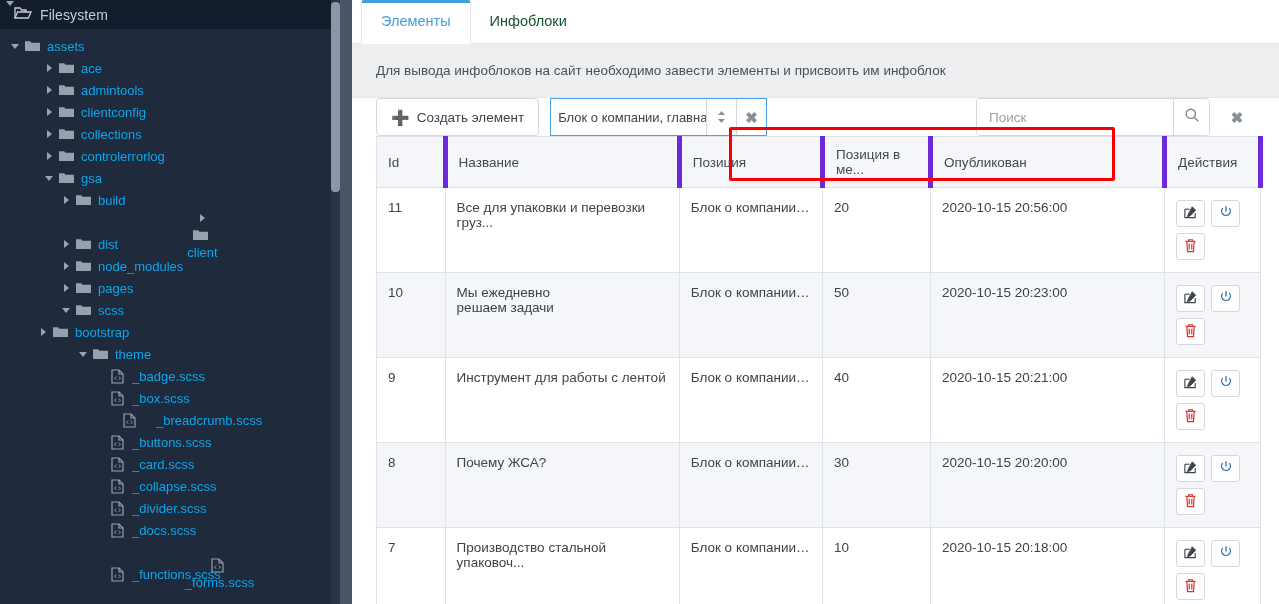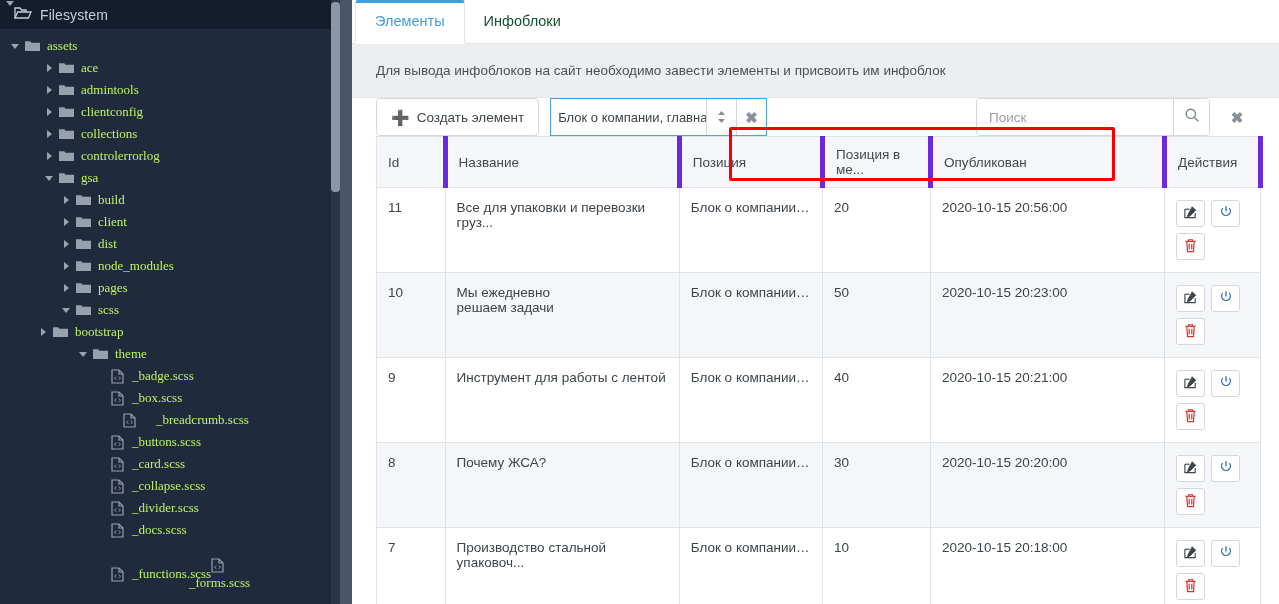--- a/index.html
+++ b/index.html
@@ -44,21 +44,21 @@
   }
   .tree-row .twisty {
     width: 14px; flex: 0 0 14px;
     display: flex; align-items: center; justify-content: center;
   }
   .tree-row .ficon {
     width: 20px; flex: 0 0 20px;
     display: flex; align-items: center; justify-content: center;
     margin-right: 5px;
   }
-  .tree-label { color: #bef264; font-family: Liberation Serif, serif; }
+  .tree-label { color: #0ea5e9; }
   .caret-down { width: 0; height: 0; border-left: 4px solid transparent; border-right: 4px solid transparent; border-top: 5px solid #9aa3b2; }
   .caret-right { width: 0; height: 0; border-top: 4px solid transparent; border-bottom: 4px solid transparent; border-left: 5px solid #9aa3b2; }
 
   
   #sb-track {
     position: absolute; top: 0; right: 12px;
     width: 9px; height: 604px;
     background: #29354a;
   }
   #sb-thumb {
@@ -78,21 +78,21 @@
     background: #ffffff;
     display: flex; flex-direction: column;
     position: relative;
     overflow: hidden;
   }
   .tabs {
     height: 52px;
     display: flex; align-items: flex-end;
     background: #ffffff;
     border-bottom: 1px solid #e2e5e9;
-    padding-left: 3px;
+    padding-left: 9px;
   }
   .tab {
     padding: 12px 19px 14px 19px;
     font-size: 14.5px;
     color: #14532d;
     cursor: pointer;
     position: relative;
     background: transparent;
   }
   .tab.active {
@@ -369,21 +369,21 @@
           <span class="twisty">
             <span class="caret-right"></span>
           </span>
           <span class="ficon">
             <svg width="15" height="12" viewBox="0 0 15 12" fill="#98a0ad">
               <path d="M0 1.2h5.2l1.3 1.6H15V11H0z"></path>
             </svg>
           </span>
           <span class="tree-label">build</span>
         </div>
-        <div class="tree-row" style="padding-left: 59px;">
+        <div class="tree-row" style="padding-left: 59px; flex-direction: column;">
           <span class="twisty">
             <span class="caret-right"></span>
           </span>
           <span class="ficon">
             <svg width="15" height="12" viewBox="0 0 15 12" fill="#98a0ad">
               <path d="M0 1.2h5.2l1.3 1.6H15V11H0z"></path>
             </svg>
           </span>
           <span class="tree-label">client</span>
         </div>

